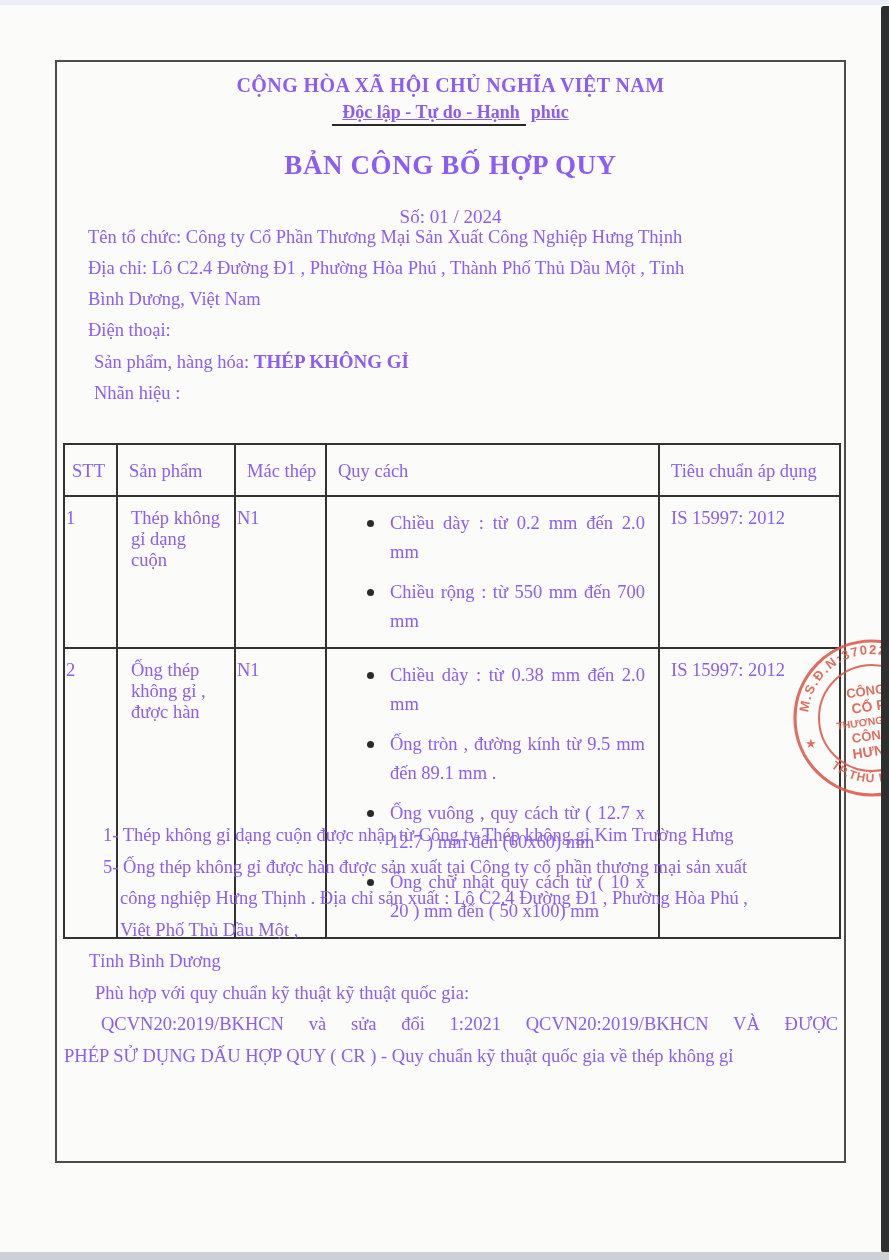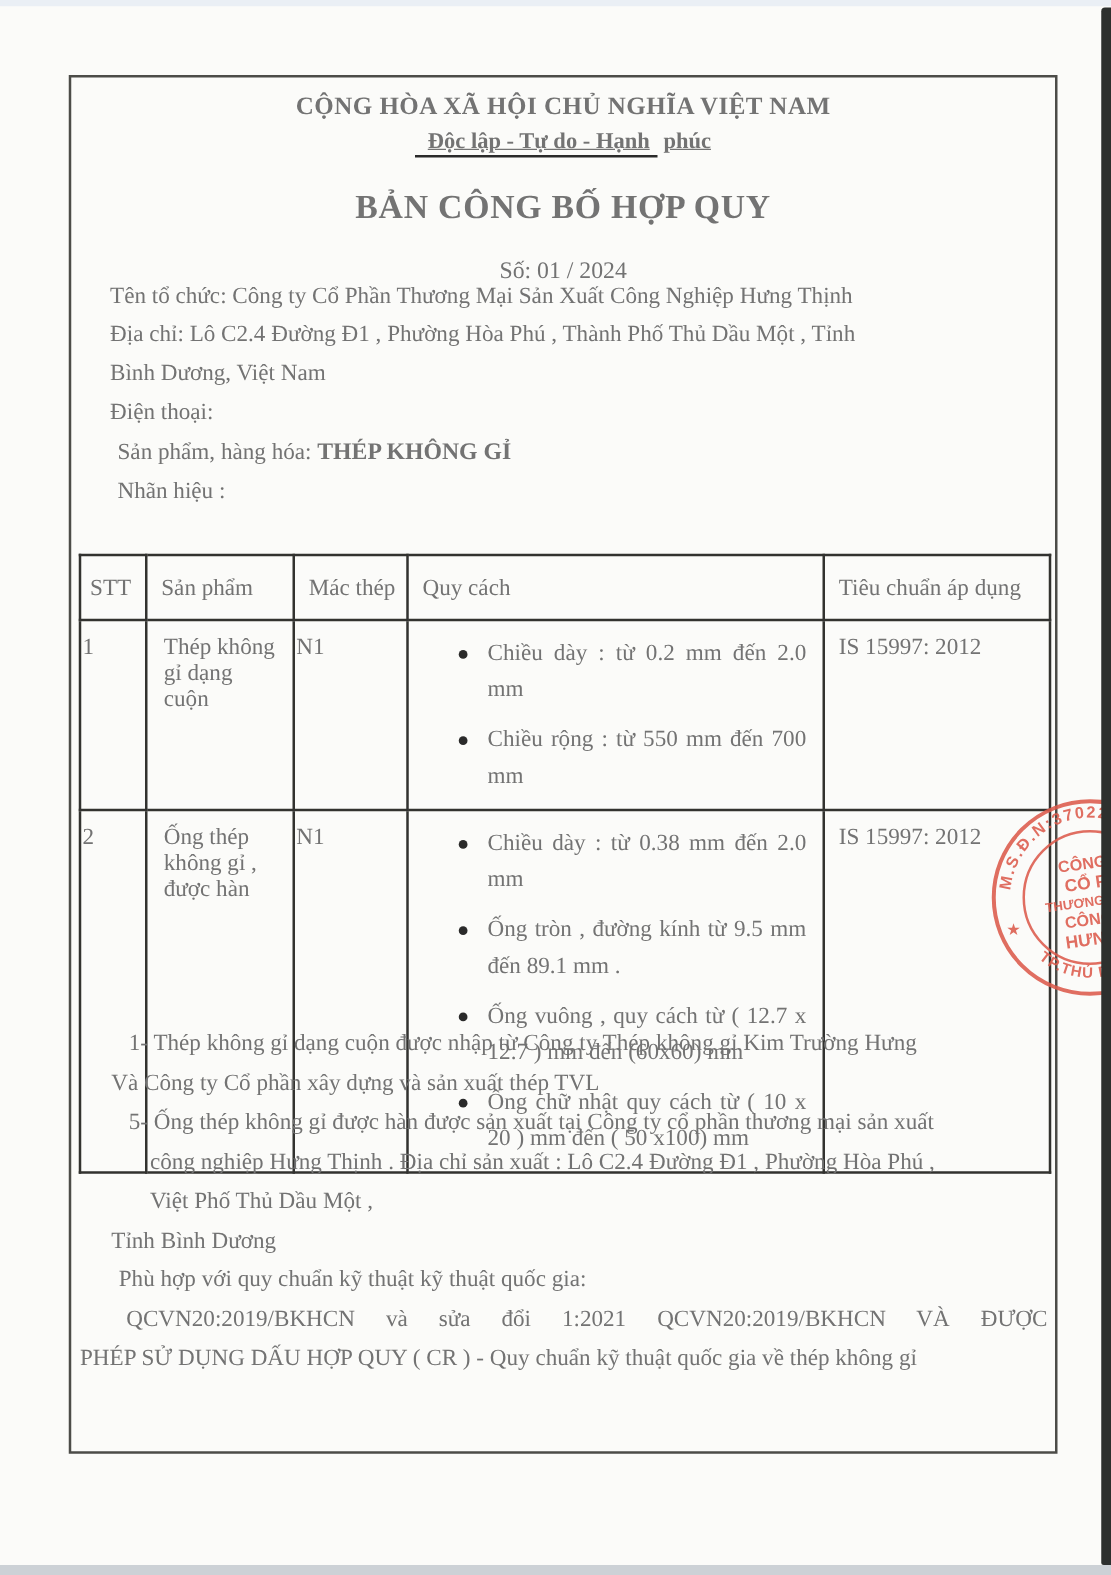--- a/index.html
+++ b/index.html
@@ -1,20 +1,20 @@
 <!DOCTYPE html>
 <html><head>
 <meta charset="utf-8">
 <style>
   html,body { margin:0; padding:0; }
   .page {
     position:relative; width:889px; height:1260px;
     background:#fbfbf9; overflow:hidden;
     font-family:"Liberation Serif","DejaVu Serif",serif;
-    color:#737373;
+    color:#8b5cf6;
   }
   .edge-top { position:absolute; top:0; left:0; right:0; height:5px; background:#eaeff5; }
   .edge-bottom { position:absolute; left:0; bottom:0; width:100%; height:8px; background:#ccd1d6; z-index:11; }
   .edge-right { position:absolute; right:0; top:6px; width:8px; height:1246px; background:#2d302e; border-radius:3px 0 0 2px; z-index:10; }
 
   .frame {
     position:absolute; left:55px; top:60px; width:787px; height:1099px;
     border:2px solid #4c4c48;
   }
 
@@ -137,21 +137,20 @@
               <li><span>Ống chữ nhật quy cách từ ( 10 x 20 ) mm đến ( 50 x100) mm</span></li>
             </ul>
           </td>
           <td class="cell-standard">IS 15997: 2012</td>
         </tr>
       </tbody>
     </table>
 
     <div class="notes">
       <div class="nline n-item">1-  Thép không gỉ dạng cuộn được nhập từ Công ty Thép không gỉ Kim Trường Hưng</div>
-      <div class="nline n-cont0">Và Công ty Cổ phần xây dựng và sản xuất thép TVL</div>
       <div class="nline n-item">5-  Ống thép không gỉ được hàn được sản xuất tại Công ty cổ phần thương mại sản xuất</div>
       <div class="nline n-cont">công nghiệp Hưng Thịnh . Địa chỉ sản xuất : Lô C2.4 Đường Đ1 , Phường Hòa Phú ,</div>
       <div class="nline n-cont">Việt Phố Thủ Dầu Một ,</div>
       <div class="nline n-plain">Tỉnh Bình Dương</div>
       <div class="nline n-phu">Phù hợp với quy chuẩn kỹ thuật kỹ thuật quốc gia:</div>
       <div class="nline n-just">QCVN20:2019/BKHCN và sửa đổi 1:2021 QCVN20:2019/BKHCN VÀ ĐƯỢC</div>
       <div class="nline n-last">PHÉP SỬ DỤNG DẤU HỢP QUY ( CR ) -  Quy chuẩn kỹ thuật quốc gia về thép không gỉ</div>
     </div>
   </div>
 

